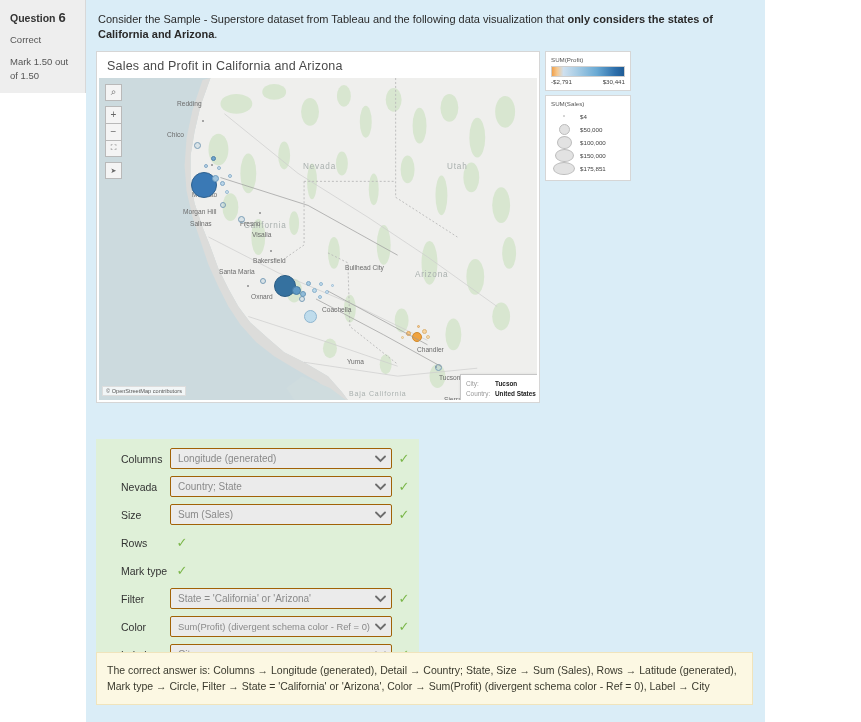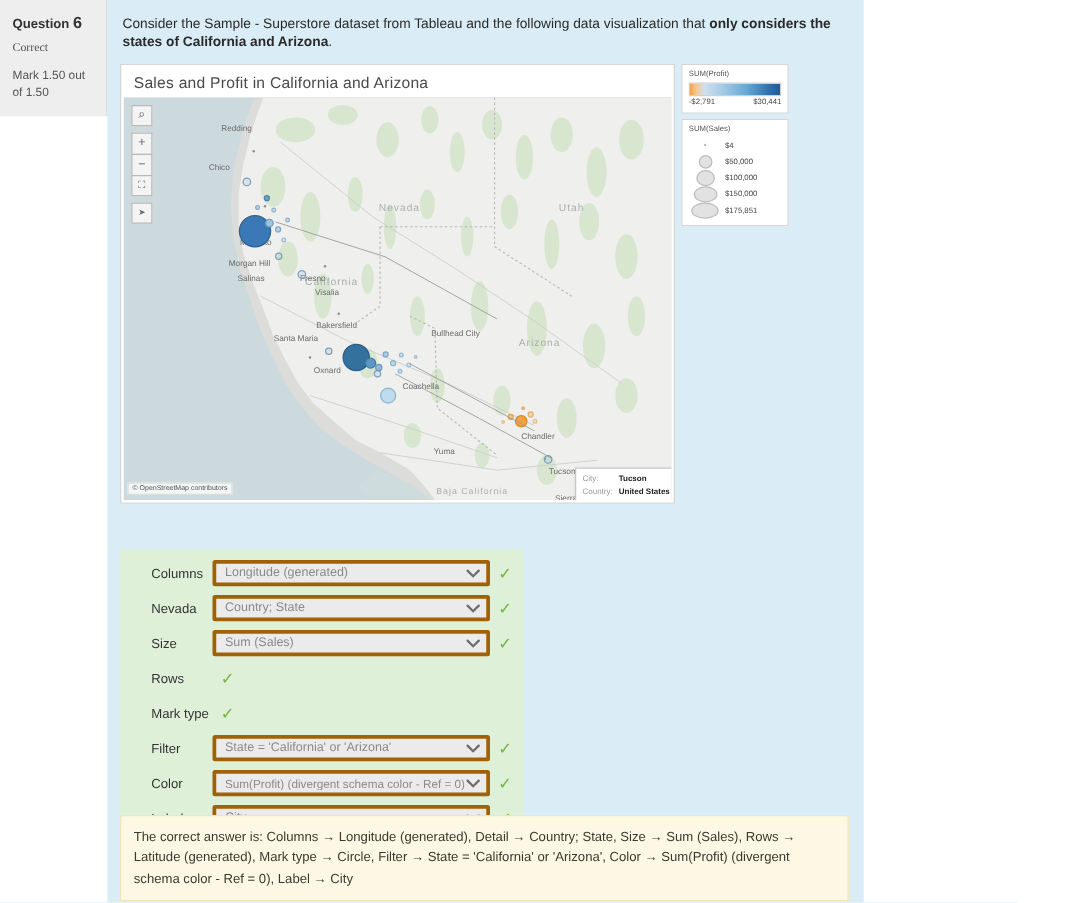--- a/index.html
+++ b/index.html
@@ -5,33 +5,33 @@
   * { box-sizing: border-box; }
   html, body { margin:0; padding:0; }
   body {
     width:861px; height:722px;
     background:#ffffff;
     font-family:"Liberation Sans", sans-serif;
     font-size:11px;
     color:#333;
     overflow:hidden;
   }
-  .page { position:relative; width:691px; height:722px; display:flex; }
+  .page { position:relative; width:765px; height:722px; display:flex; }
 
   
   .qinfo {
     width:86px; min-width:86px;
     background:#eeeeee;
     border-right:1px solid #d8d8d8;
     padding:10px 8px 10px 10px;
     height:93px;
   }
   .qinfo .qno { font-size:10.5px; font-weight:bold; color:#333; margin-bottom:9px; }
   .qinfo .qno .num { font-size:13px; font-weight:bold; }
-  .qinfo .state { font-size:9.5px; color:#555; margin-bottom:10px;font-family:Liberation Serif, serif; }
+  .qinfo .state { font-size:9.5px; color:#555; margin-bottom:10px; }
   .qinfo .mark { font-size:9.5px; color:#555; line-height:1.45; }
 
   
   .content {
     flex:1;
     background:#daedf7;
     padding:10px 12px 0 10px;
     position:relative;
   }
   .qtext { font-size:11px; color:#2a2a2a; line-height:1.4; margin:2px 0 8px 2px; }
@@ -119,21 +119,21 @@
   .sizerow .val { font-size:6.2px; color:#444; flex:1; text-align:left; padding-left:3px; }
   .bubble { border:1px solid #bcbcbc; background:#e2e2e2; border-radius:50%; }
 
   
   .fillhint { font-size:10.5px; color:#2a2a2a; margin:7px 0 7px 2px; }
   .formbox { background:#dff0d8; display:inline-block; padding:6px 8px 6px 16px;margin-top:36px; }
   .frow { display:flex; align-items:center; height:28px; margin-bottom:0; }
   .flabel { width:58px; font-size:10.5px; color:#333; padding-left:9px; }
   .fsel {
     width:222px; height:21px;
-    background:#ebebeb; border:3px solid #a16207; border-radius:2px;
+    background:#ebebeb; border:1px solid #a16207; border-radius:2px;
     display:flex; align-items:center; padding:0 4px 0 7px;
     font-size:10px; color:#8a8a8a;
   }
   .fsel .txt { flex:1; white-space:nowrap; overflow:hidden; }
   .chev {
     width:13px; height:13px; display:flex; align-items:center; justify-content:center;
   }
   .chev svg { display:block; }
   .tick { width:14px; text-align:center; color:#7ab648; font-size:13px; line-height:1; margin-left:5px; }
 

